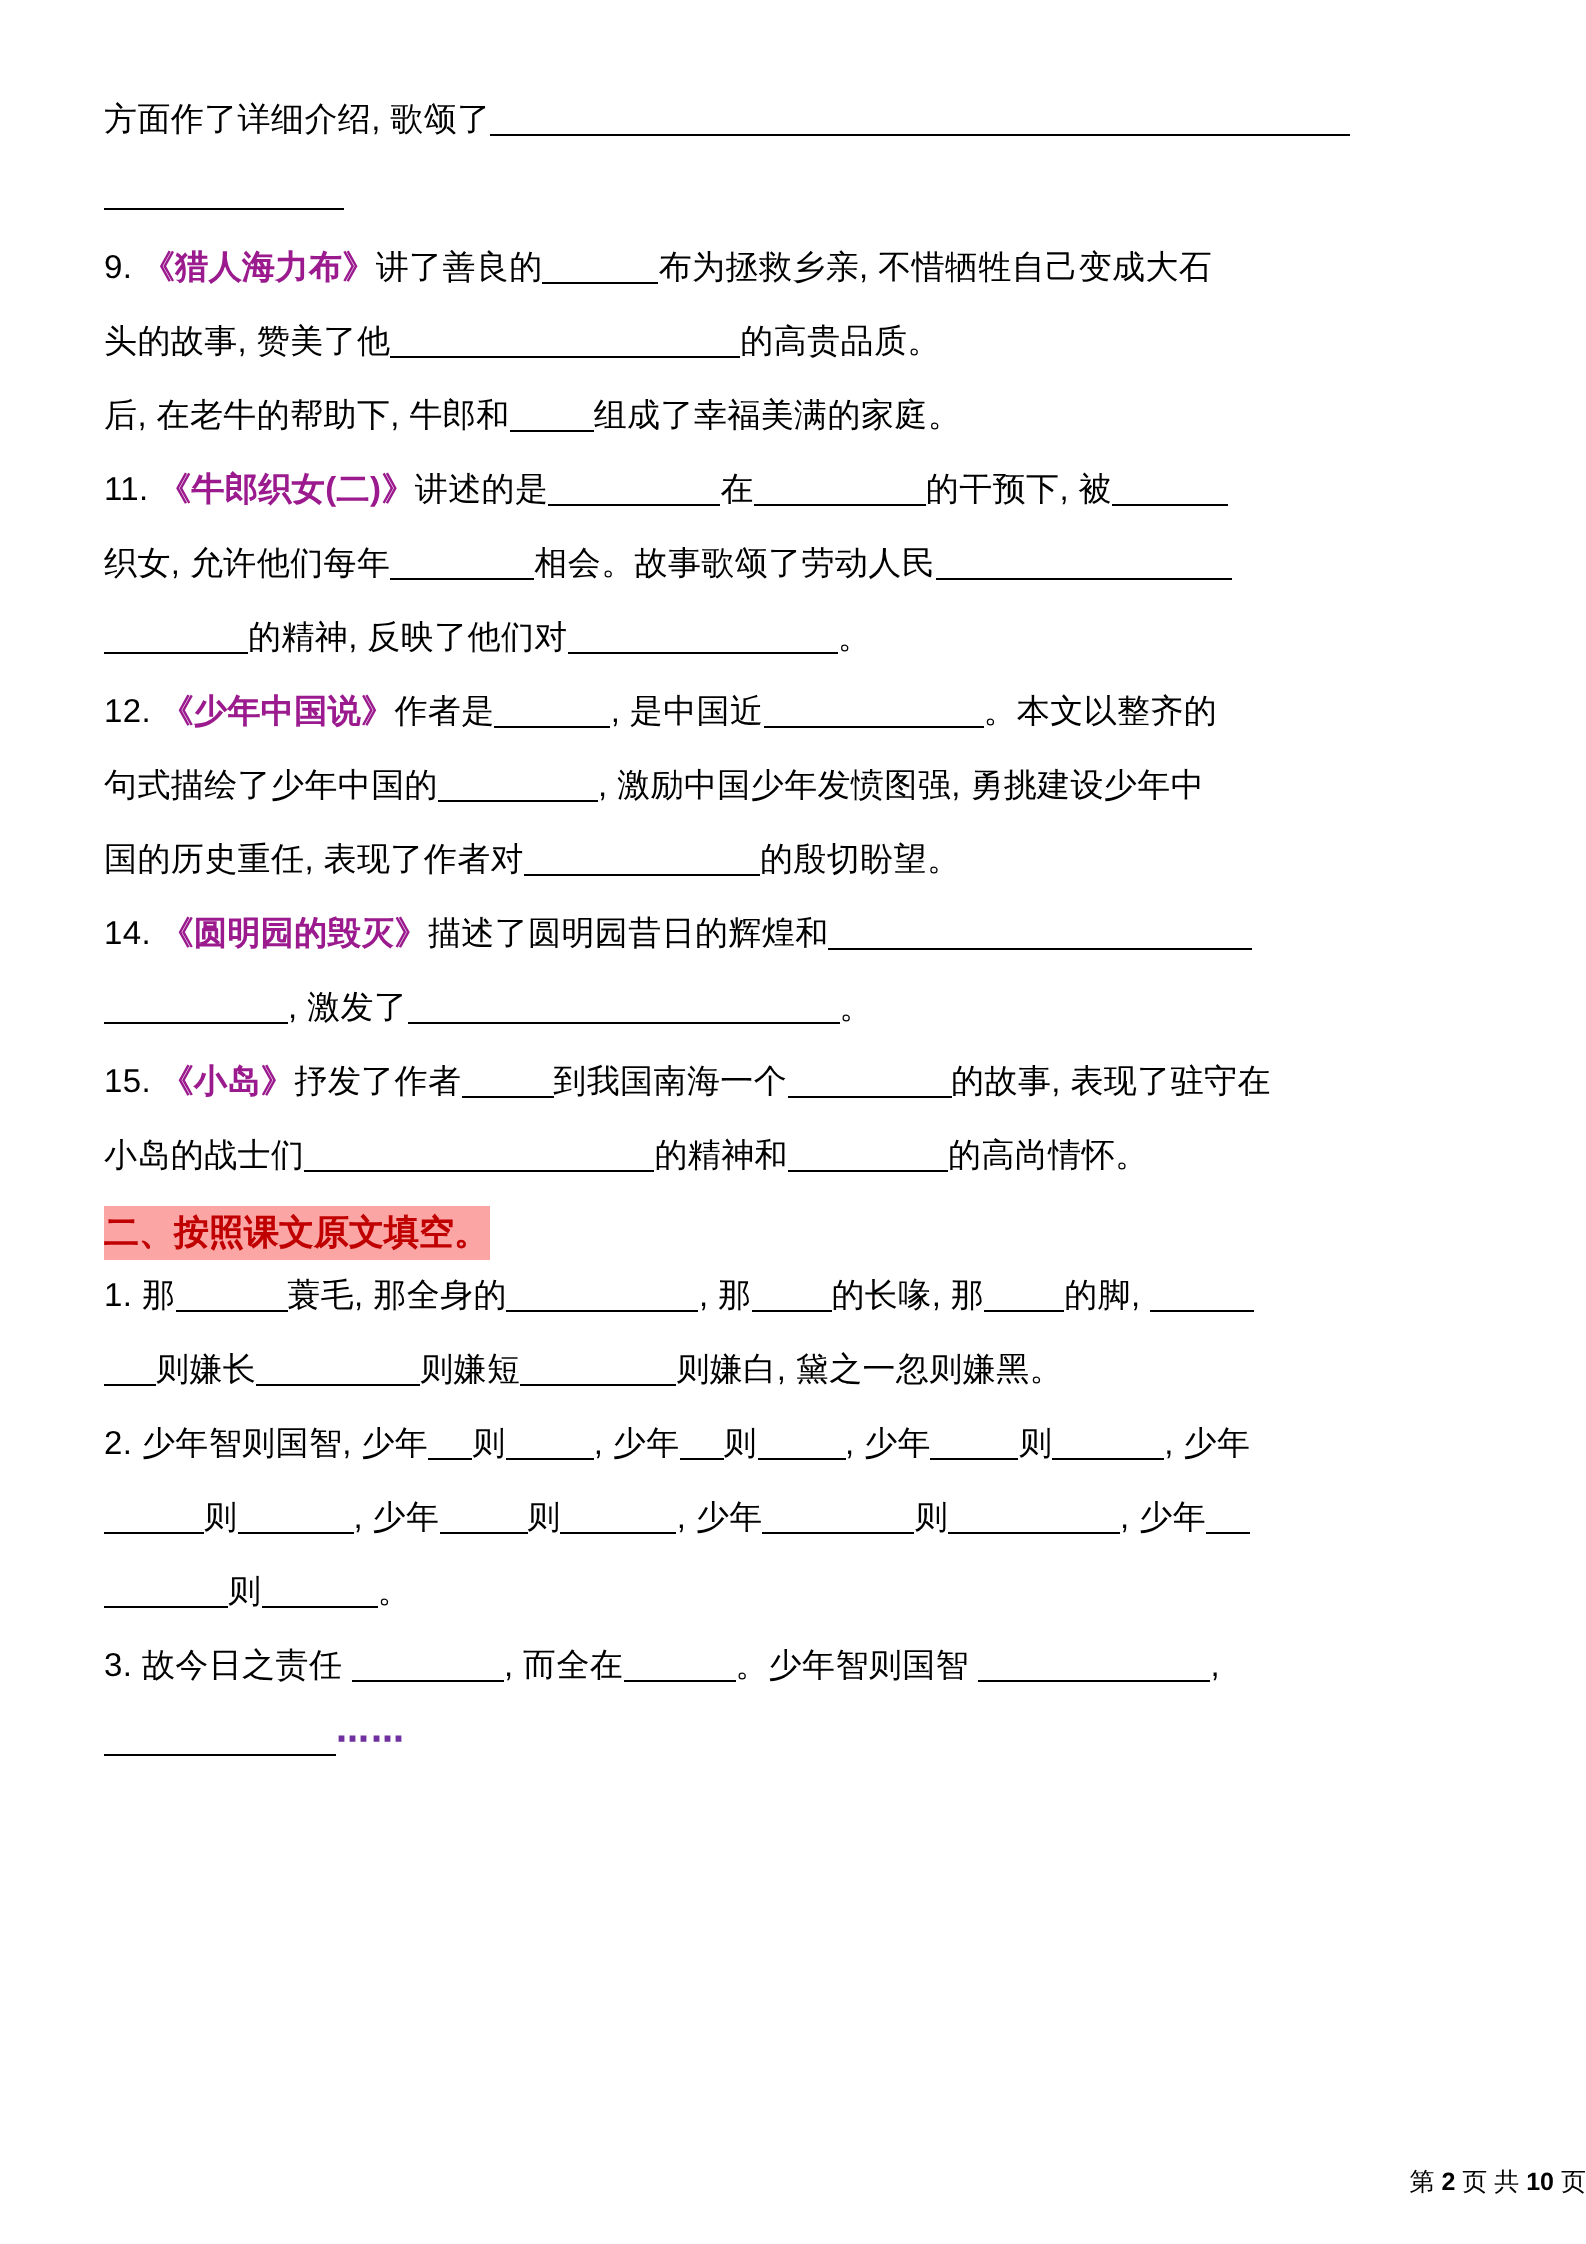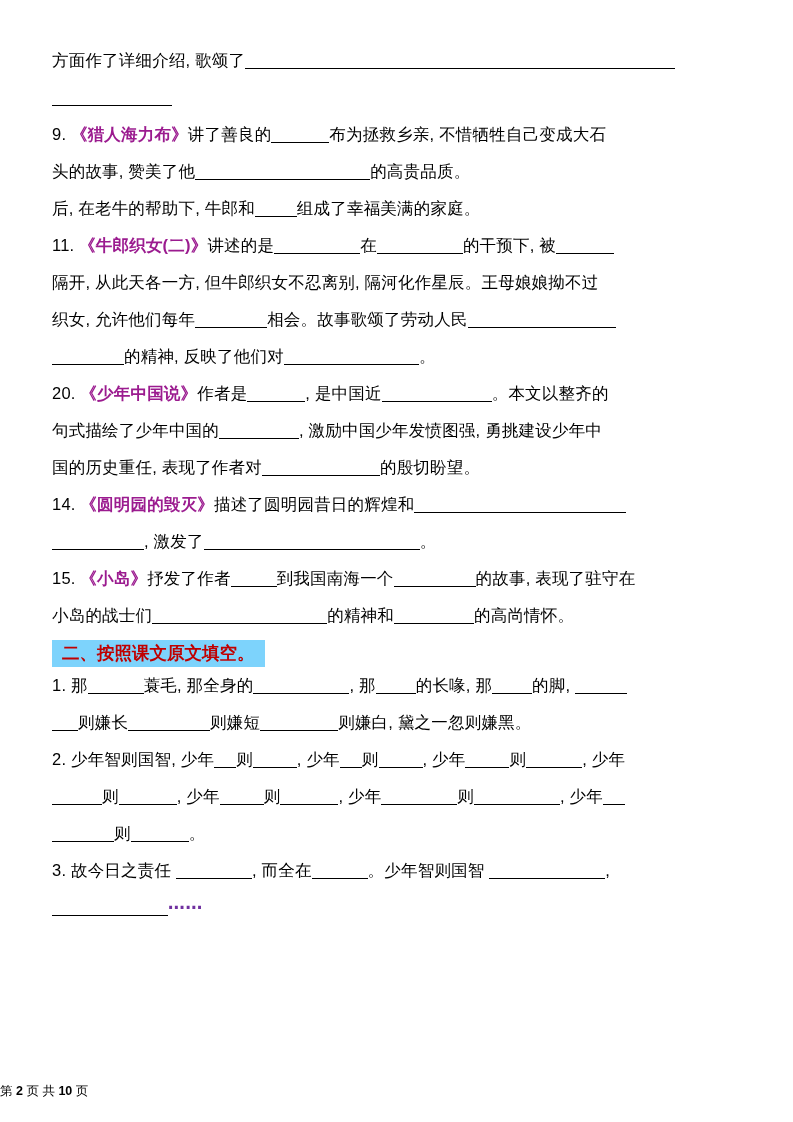--- a/index.html
+++ b/index.html
@@ -38,31 +38,31 @@
     color: #9b1b8f;
     font-weight: bold;
   }
   .num {
     color: #000;
   }
   .section-head {
     color: #c00000;
     font-weight: bold;
     font-size: 17.5px;
-    background: #7dd3fc;
+    background: #fca5a5;
     display: inline-block;
-    padding: 1px 10px;
+    padding: 1px 0;
     line-height: 25px;
   }
   .footer {
     position: absolute;
     bottom: 22px;
     left: 0;
     width: 793px;
-    text-align: left;
+    text-align: right;
     font-size: 12.5px;
     color: #000;
   }
   .footer .pg {
     font-weight: bold;
   }
   .dots {
     color: #7030a0;
     font-weight: bold;
     letter-spacing: 1px;
@@ -73,24 +73,23 @@
 
 <div class="page">
 
   <div id="body-top">
       <div class="line"><span>方面作了详细介绍, 歌颂了</span><span class="blk" style="width: 430px;"></span></div>
       <div class="line"><span class="blk" style="width: 120px;"></span></div>
       <div class="line"><span class="num">9. </span><span class="bookname">《猎人海力布》</span><span>讲了善良的</span><span class="blk" style="width: 58px;"></span><span>布为拯救乡亲, 不惜牺牲自己变成大石</span></div>
       <div class="line"><span>头的故事, 赞美了他</span><span class="blk" style="width: 175px;"></span><span>的高贵品质。</span></div>
       <div class="line"><span>后, 在老牛的帮助下, 牛郎和</span><span class="blk" style="width: 42px;"></span><span>组成了幸福美满的家庭。</span></div>
       <div class="line"><span class="num">11. </span><span class="bookname">《牛郎织女(二)》</span><span>讲述的是</span><span class="blk" style="width: 86px;"></span><span>在</span><span class="blk" style="width: 86px;"></span><span>的干预下, 被</span><span class="blk" style="width: 58px;"></span></div>
-      <div class="line"><span>隔开, 从此天各一方, 但牛郎织女不忍离别, 隔河化作星辰。王母娘娘拗不过</span></div>
       <div class="line"><span>织女, 允许他们每年</span><span class="blk" style="width: 72px;"></span><span>相会。故事歌颂了劳动人民</span><span class="blk" style="width: 148px;"></span></div>
       <div class="line"><span class="blk" style="width: 72px;"></span><span>的精神, 反映了他们对</span><span class="blk" style="width: 135px;"></span><span>。</span></div>
-      <div class="line"><span class="num">20. </span><span class="bookname">《少年中国说》</span><span>作者是</span><span class="blk" style="width: 58px;"></span><span>, 是中国近</span><span class="blk" style="width: 110px;"></span><span>。本文以整齐的</span></div>
+      <div class="line"><span class="num">12. </span><span class="bookname">《少年中国说》</span><span>作者是</span><span class="blk" style="width: 58px;"></span><span>, 是中国近</span><span class="blk" style="width: 110px;"></span><span>。本文以整齐的</span></div>
       <div class="line"><span>句式描绘了少年中国的</span><span class="blk" style="width: 80px;"></span><span>, 激励中国少年发愤图强, 勇挑建设少年中</span></div>
       <div class="line"><span>国的历史重任, 表现了作者对</span><span class="blk" style="width: 118px;"></span><span>的殷切盼望。</span></div>
       <div class="line"><span class="num">14. </span><span class="bookname">《圆明园的毁灭》</span><span>描述了圆明园昔日的辉煌和</span><span class="blk" style="width: 212px;"></span></div>
       <div class="line"><span class="blk" style="width: 92px;"></span><span>, 激发了</span><span class="blk" style="width: 216px;"></span><span>。</span></div>
       <div class="line"><span class="num">15. </span><span class="bookname">《小岛》</span><span>抒发了作者</span><span class="blk" style="width: 46px;"></span><span>到我国南海一个</span><span class="blk" style="width: 82px;"></span><span>的故事, 表现了驻守在</span></div>
       <div class="line"><span>小岛的战士们</span><span class="blk" style="width: 175px;"></span><span>的精神和</span><span class="blk" style="width: 80px;"></span><span>的高尚情怀。</span></div>
     </div>
 
   <div class="section-head-wrap" style="margin-top:6px;">
     <span class="section-head">二、按照课文原文填空。</span>

